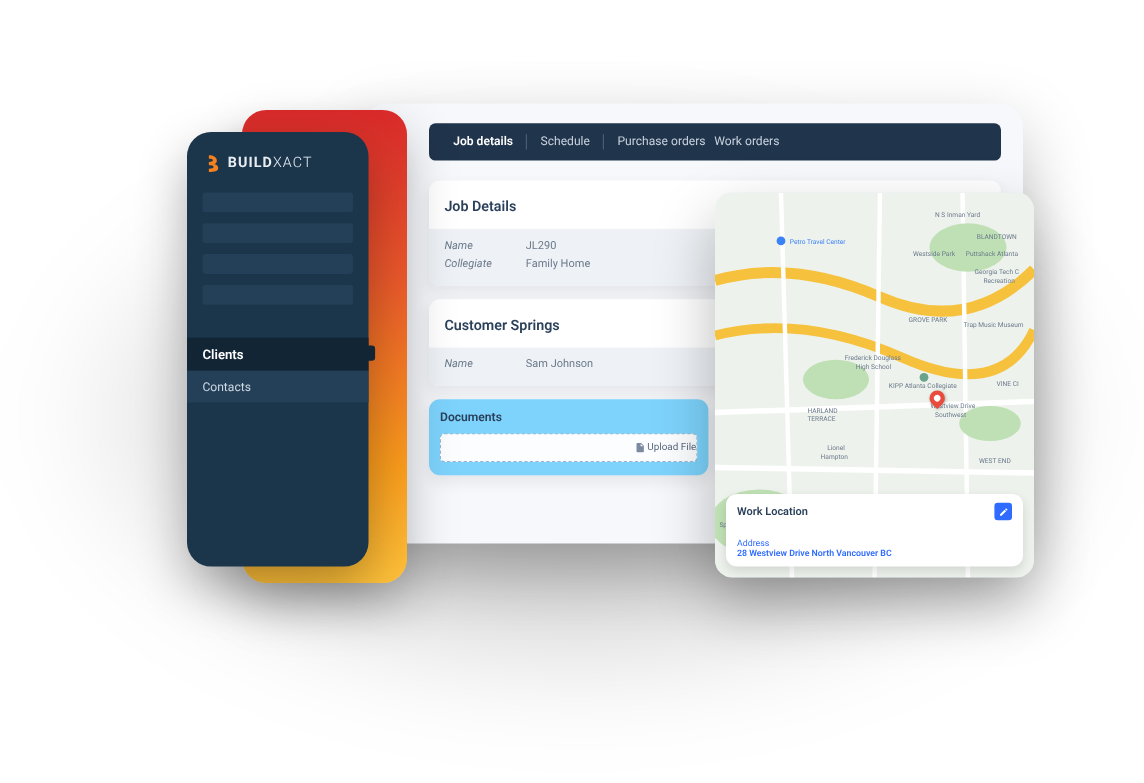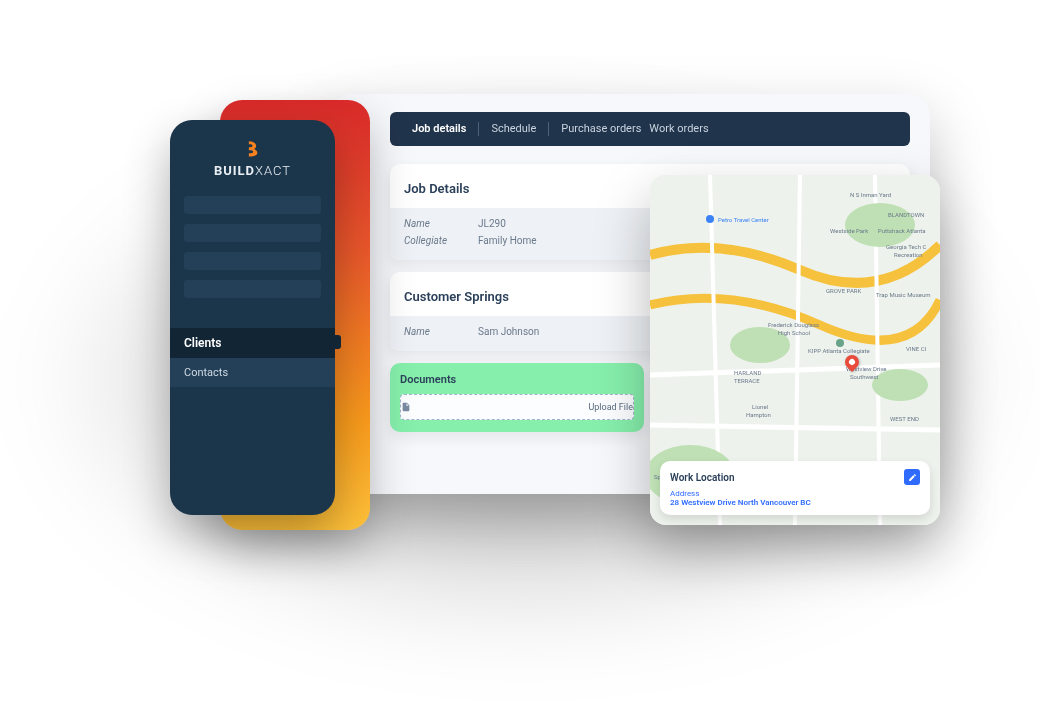--- a/index.html
+++ b/index.html
@@ -80,27 +80,27 @@
     background: #eef1f5;
     font-size: 10px;
     color: #6b7a8c;
     display: flex;
     flex-direction: column;
     gap: 6px;
   }
   .kv { display:flex; gap: 16px; }
   .kv .k { width: 58px; font-style: italic; }
   .row2 { display:flex; gap:12px; }
-  .mini-card { flex:1; background:#86efac; border-radius:10px; box-shadow:0 6px 14px rgba(20,30,50,0.08); padding:10px 10px 12px; }
+  .mini-card { flex:1; background:#7dd3fc; border-radius:10px; box-shadow:0 6px 14px rgba(20,30,50,0.08); padding:10px 10px 12px; }
   .mini-title { font-size:11px; font-weight:600; color:#2a3f59; margin-bottom:8px; }
   .dashed-btn {
     border: 1px dashed #9fb4cc;
     border-radius: 4px;
     height: 26px;
-    display:flex; align-items:center; justify-content:space-between;
+    display:flex; align-items:center; justify-content:flex-end;
     gap:1px;
     font-size: 9px; color:#5a6b7f;
     cursor:pointer;
     background:#fcfdff;
   }
   .dashed-btn svg { width:10px; height:10px; fill:#7a8aa0; }
 
   
   .orange-card {
     position: absolute;
@@ -124,21 +124,20 @@
     border-radius: 22px;
     box-shadow: 0 20px 45px rgba(0,0,0,0.3);
     z-index: 7;
     padding-top: 16px;
     color: #d8e1ea;
   }
   .brand {
     display:flex; align-items:center; gap:6px;
     padding: 4px 16px 18px;
     letter-spacing: 1px;
-    flex-direction: column;
   }
   .brand .b-icon {
     width: 15px; height: 17px;
     color:#f5821f;
     font-weight:700;
   }
   .brand .b-icon svg { width:15px; height:17px; }
   .brand .txt { font-size: 13px; font-weight: 300; color:#e9eef3; }
   .brand .txt b { font-weight:700; }
   .nav-lines { padding: 0 14px; display:flex; flex-direction:column; gap:10px; margin-bottom: 30px;}
@@ -177,21 +176,21 @@
     box-shadow:0 4px 10px rgba(0,0,0,0.12);
   }
   .map-overlay .head { display:flex; justify-content:space-between; align-items:center; }
   .map-overlay .t { font-size:10px; font-weight:600; color:#2a3f59; }
   .map-overlay .edit-mini {
     width:16px; height:16px; border-radius:3px; background:#2f6bff;
     display:flex; align-items:center; justify-content:center;
     cursor:pointer;
   }
   .map-overlay .edit-mini svg { width:9px; height:9px; fill:#fff; }
-  .map-overlay .lbl { font-size:8px; color:#2f6bff; margin-top:4px; }
+  .map-overlay .lbl { font-size:8px; color:#2f6bff; margin-top:16px; }
   .map-overlay .addr { font-size:8px; color:#2f6bff; font-weight:600; }
 
   
   .pin {
     position:absolute; width:14px; height:14px; border-radius:50% 50% 50% 0;
     background:#e94b3c; transform: rotate(-45deg);
     left: 195px; top: 180px;
     box-shadow:0 1px 3px rgba(0,0,0,0.3);
   }
   .pin::after { content:""; position:absolute; left:4px; top:4px; width:6px; height:6px; border-radius:50%; background:#fff; }

